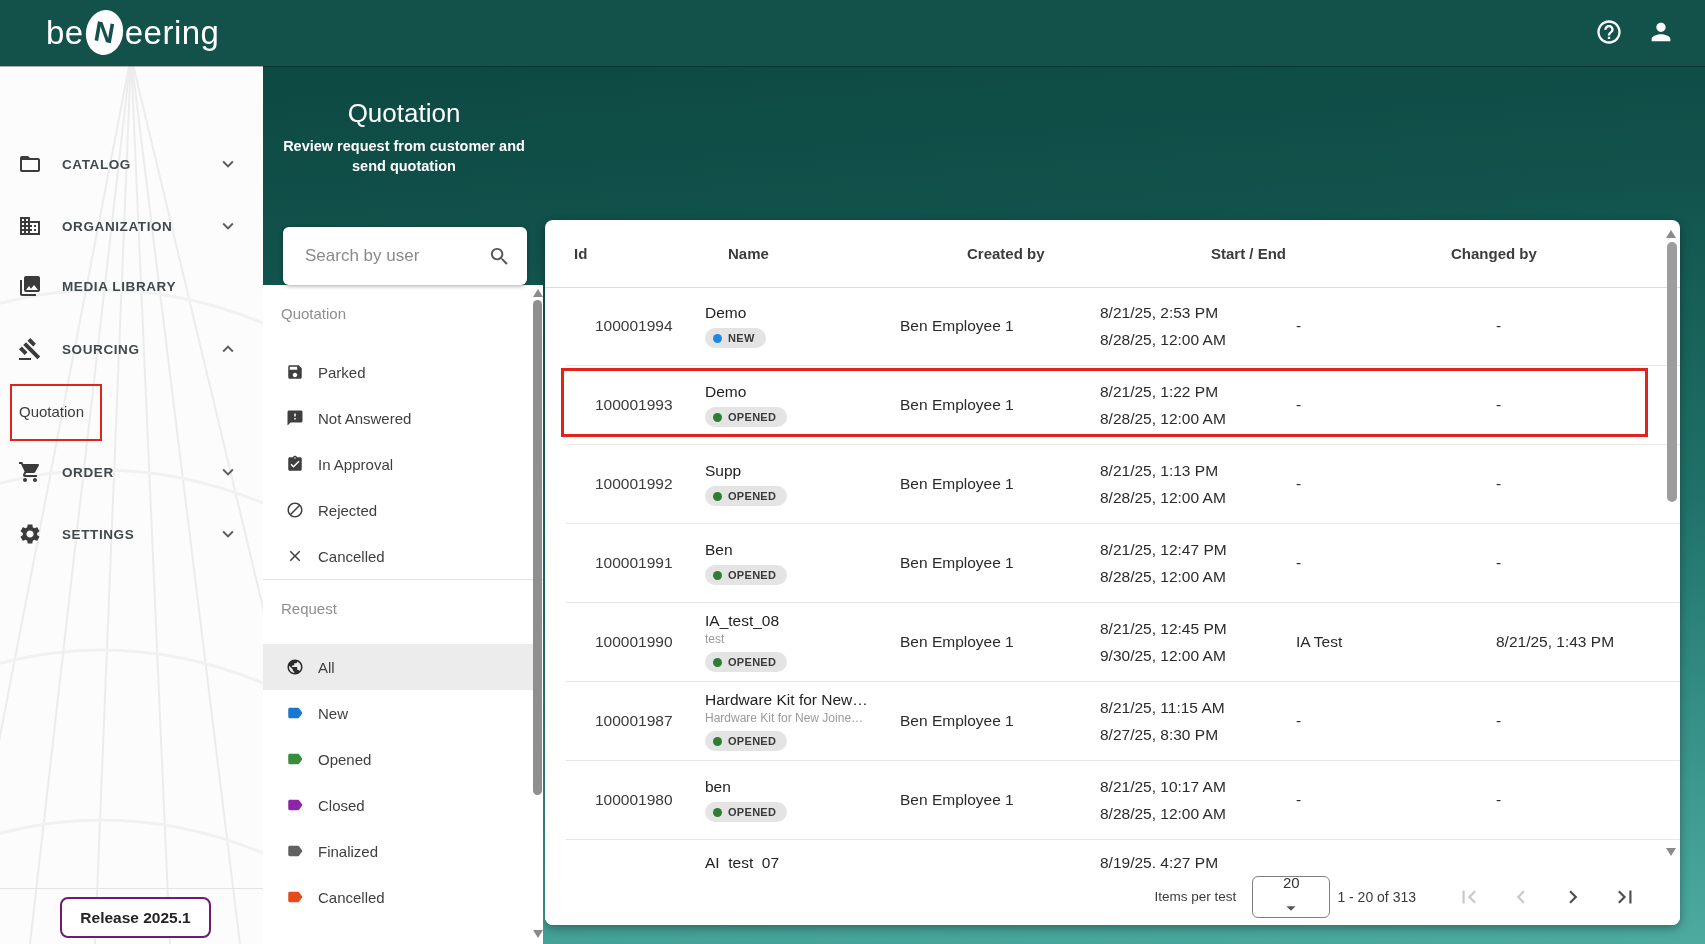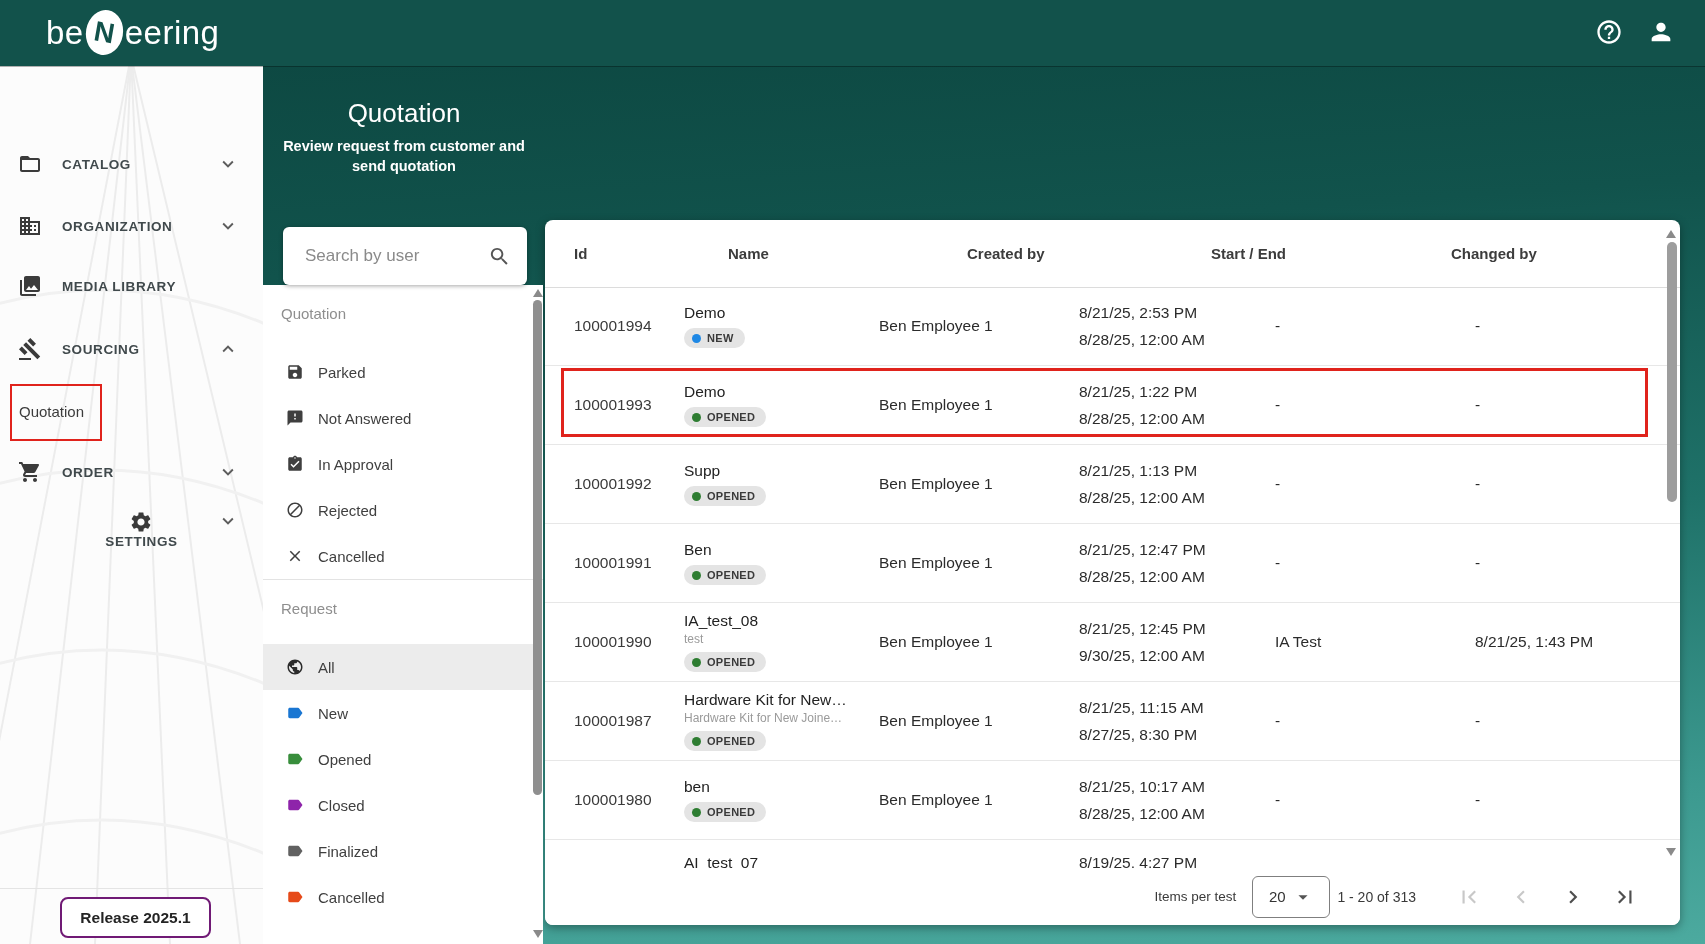--- a/index.html
+++ b/index.html
@@ -63,21 +63,21 @@
   .fld input::placeholder{color:#767676;}
   .fld-search{left:18px;top:18px;width:787px;height:57px;}
   .fld-date{left:824px;top:18px;width:294px;height:57px;}
   .fld-helper{position:absolute;left:42px;top:87px;font-size:13px;color:#474747;}
   
   .table-card{position:absolute;left:545px;top:220px;width:1135px;height:705px;background:#fff;border-radius:8px;
     box-shadow:0 3px 10px rgba(0,0,0,.35);z-index:4;overflow:hidden;}
   .thead,.trow{display:grid;grid-template-columns:110px 195px 200px 196px 200px 1fr;padding-left:29px;align-items:center;}
   .thead{height:67px;border-bottom:1px solid #dcdcdc;gap:44px;}
   .thead .th{font-size:15px;font-weight:700;color:#3c3c3c;}
-  .tbody{position:absolute;left:0;top:67px;right:0;bottom:0;}
+  .tbody{position:absolute;left:0;top:67px;right:0;bottom:0;padding-left:21px;}
   .trow{height:78px;border-bottom:1px solid #e7e7e7;cursor:pointer;}
   .trow:last-child{border-bottom:none;height:85px;align-items:start;}
   .trow.partial > div{padding-top:14px;}
   .cell{font-size:15.5px;color:#2b2b2b;}
   .cell-id{color:#3a3a3a;}
   .name-title{font-size:15.5px;color:#222;}
   .name-sub{font-size:12px;color:#9a9a9a;margin-top:2px;max-width:180px;white-space:nowrap;overflow:hidden;}
   .badge{display:inline-flex;align-items:center;gap:6px;background:#e4e4e4;border-radius:12px;
     padding:4px 11px 4px 8px;margin-top:6px;}
   .badge .dot{width:9px;height:9px;border-radius:50%;}
@@ -87,21 +87,21 @@
   .red-box-row{position:absolute;left:561px;top:368px;width:1081px;height:63px;border:3px solid #e0231c;z-index:15;pointer-events:none;}
   
   .tbl-scroll-up{position:absolute;right:4px;top:10px;z-index:6;}
   .tbl-scroll-thumb{position:absolute;right:3px;top:22px;width:10px;height:260px;background:#9d9d9d;border-radius:5px;z-index:6;cursor:pointer;}
   .tbl-scroll-down{position:absolute;right:4px;top:628px;z-index:6;}
   
   .paginator{position:absolute;left:0;right:0;bottom:0;height:57px;background:#fff;display:flex;align-items:center;
     justify-content:flex-end;padding-right:42px;z-index:8;}
   .pg-label{font-size:13.5px;color:#3a3a3a;}
   .pg-select{margin-left:16px;width:76px;height:40px;border:1px solid #7f7f7f;border-radius:6px;
-    display:flex;align-items:center;justify-content:center;gap:6px;cursor:pointer;}
+    display:flex;align-items:center;justify-content:center;gap:6px;cursor:pointer;flex-direction:column;}
   .pg-select .pg-val{font-size:15px;color:#333;}
   .pg-range{margin-left:38px;font-size:14px;color:#3a3a3a;}
   .pg-btn{margin-left:26px;width:26px;height:26px;cursor:pointer;}
   .pg-btn.disabled{color:#c8c8c8;cursor:default;}
   .pg-btn.enabled{color:#4f4f4f;}
   .pg-range{margin-right:14px;margin-left:7px;}
   svg{display:block;}
 </style>
 </head>
 <body>
@@ -200,21 +200,21 @@
               <path d="M7 18c-1.1 0-1.99.9-1.99 2S5.9 22 7 22s2-.9 2-2-.9-2-2-2zM1 2v2h2l3.6 7.59-1.35 2.45c-.16.28-.25.61-.25.96 0 1.1.9 2 2 2h12v-2H7.42c-.14 0-.25-.11-.25-.25l.03-.12.9-1.63h7.45c.75 0 1.41-.41 1.75-1.03l3.58-6.49c.08-.14.12-.31.12-.48 0-.55-.45-1-1-1H5.21l-.94-2H1zm16 16c-1.1 0-1.99.9-1.99 2s.89 2 1.99 2 2-.9 2-2-.9-2-2-2z"></path>
             </svg>
           </span>
           <span class="side-label">ORDER</span>
           <span class="side-chev">
             <svg viewBox="0 0 24 24" width="100%" height="100%" fill="currentColor">
               <path d="M16.59 8.59 12 13.17 7.41 8.59 6 10l6 6 6-6z"></path>
             </svg>
           </span>
         </div>
-        <div class="side-item" style="top: 444px; flex-direction: column;">
+        <div class="side-item" style="top: 444px;">
           <span class="side-ic">
             <svg viewBox="0 0 24 24" width="100%" height="100%" fill="currentColor">
               <path d="M19.14 12.94c.04-.3.06-.61.06-.94 0-.32-.02-.64-.07-.94l2.03-1.58c.18-.14.23-.41.12-.61l-1.92-3.32c-.12-.22-.37-.29-.59-.22l-2.39.96c-.5-.38-1.03-.7-1.62-.94l-.36-2.54c-.04-.24-.24-.41-.48-.41h-3.84c-.24 0-.43.17-.47.41l-.36 2.54c-.59.24-1.13.57-1.62.94l-2.39-.96c-.22-.08-.47 0-.59.22L2.74 8.87c-.12.21-.08.47.12.61l2.03 1.58c-.05.3-.09.63-.09.94s.02.64.07.94l-2.03 1.58c-.18.14-.23.41-.12.61l1.92 3.32c.12.22.37.29.59.22l2.39-.96c.5.38 1.03.7 1.62.94l.36 2.54c.05.24.24.41.48.41h3.84c.24 0 .44-.17.47-.41l.36-2.54c.59-.24 1.13-.56 1.62-.94l2.39.96c.22.08.47 0 .59-.22l1.92-3.32c.12-.22.07-.47-.12-.61l-2.01-1.58zM12 15.6c-1.98 0-3.6-1.62-3.6-3.6s1.62-3.6 3.6-3.6 3.6 1.62 3.6 3.6-1.62 3.6-3.6 3.6z"></path>
             </svg>
           </span>
           <span class="side-label">SETTINGS</span>
           <span class="side-chev">
             <svg viewBox="0 0 24 24" width="100%" height="100%" fill="currentColor">
               <path d="M16.59 8.59 12 13.17 7.41 8.59 6 10l6 6 6-6z"></path>
             </svg>

